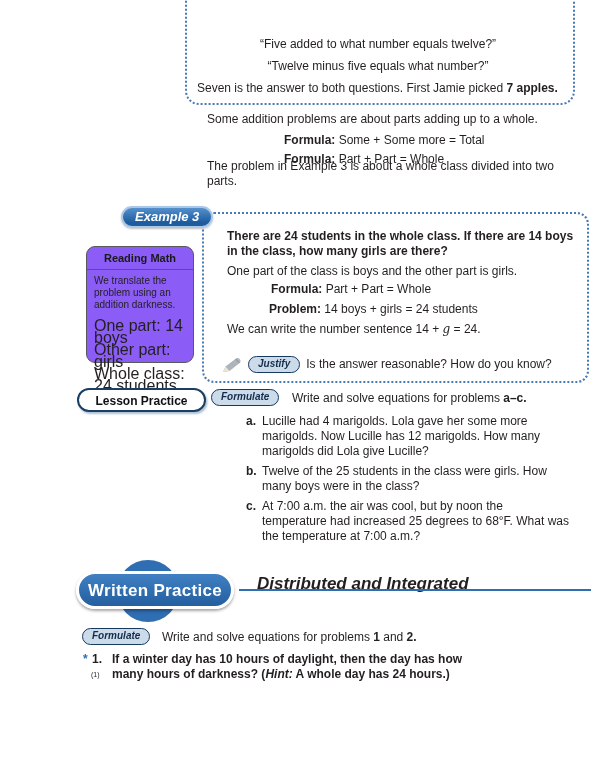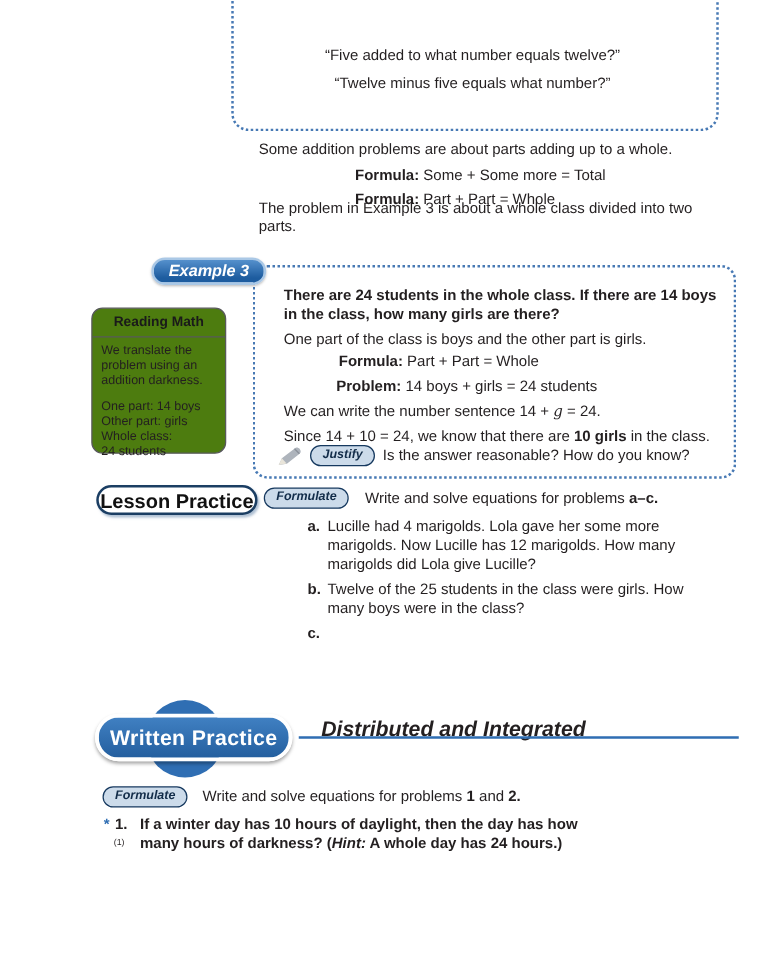--- a/index.html
+++ b/index.html
@@ -20,31 +20,31 @@
     border:2px solid #aac8e6;border-radius:12px;color:#ffffff;
     font-weight:bold;font-style:italic;font-size:13px;line-height:15px;z-index:3;
     box-shadow:0 1px 2px rgba(0,0,0,0.25);}
 
   
   .tag{display:inline-block;background:#ccdbea;border:1.5px solid #16395f;border-radius:9px;
        padding:1px 9px 2px;font-size:10px;font-weight:bold;font-style:italic;
        color:#122c49;line-height:12px;white-space:nowrap;}
 
   
-  .reading-box{position:absolute;left:73px;top:246px;width:108px;height:117px;
-       border:1.5px solid #58595b;border-radius:9px;background:#4d7c0f;box-sizing:border-box;}
+  .reading-box{position:absolute;left:86px;top:246px;width:108px;height:117px;
+       border:1.5px solid #58595b;border-radius:9px;background:#8b5cf6;box-sizing:border-box;}
   .reading-title{font-weight:bold;font-size:11px;text-align:center;padding:4px 0 3px;
        border-bottom:1.5px solid #58595b;color:#1a1a1a;}
   .reading-body{padding:5px 7px 0;font-size:10px;line-height:12px;color:#231f20;}
-  .reading-note{font-size:10px;line-height:12px;}
+  .reading-note{font-size:16px;line-height:12px;}
 
   
   .lp-pill{position:absolute;left:77px;top:388px;width:129px;height:24px;background:#ffffff;
        border:2px solid #1b3e63;border-radius:13px;text-align:center;line-height:23px;
-       font-weight:bold;font-size:16px;color:#111111;box-shadow:1.5px 2px 2px rgba(110,140,175,0.55);
+       font-weight:bold;font-size:12px;color:#111111;box-shadow:1.5px 2px 2px rgba(110,140,175,0.55);
        box-sizing:border-box;}
 
   
   .wp-circle{position:absolute;left:117px;top:560px;width:62px;height:62px;border-radius:50%;
        background:#2f6eb3;z-index:1;}
   .wp-pill{position:absolute;left:76px;top:571px;width:158px;height:38px;border-radius:20px;
        background:linear-gradient(180deg,#4080c2,#245f9f);border:3px solid #ffffff;
        box-shadow:0 2px 3px rgba(0,0,0,0.35);color:#ffffff;font-weight:bold;font-size:17px;
        text-align:center;line-height:33px;z-index:2;box-sizing:border-box;letter-spacing:0.3px;}
   .wp-rule{position:absolute;left:239px;top:589px;width:352px;height:2px;background:#2f6eb3;}
@@ -56,34 +56,34 @@
   .footer{font-weight:bold;font-size:11px;}
 </style>
 </head>
 <body>
 
 <div class="page">
 
   <div class="dotted-box" style="left:185px;top:-18px;width:386px;height:119px;"></div>
   <div class="line center" style="left:185px;top:37px;width:386px;">“Five added to what number equals twelve?”</div>
   <div class="line center" style="left:185px;top:59px;width:386px;">“Twelve minus five equals what number?”</div>
+  <div class="line" style="left:197px;top:81px;"><span>Seven is the answer to both questions. First Jamie picked </span><span class="b">7 apples.</span></div>
 
   <div class="line" style="left:284px;top:133px;"><span class="b">Formula:</span>&nbsp;<span>Some + Some more = Total</span></div>
   <div class="line" style="left:207px;top:112px;">Some addition problems are about parts adding up to a whole.</div>
   <div class="line" style="left:284px;top:152px;"><span class="b">Formula:</span>&nbsp;<span>Part + Part = Whole</span></div>
   <div class="wrap" style="left:207px;top:159px;width:350px;">The problem in Example 3 is about a whole class divided into two parts.</div>
 
   <div class="example-badge">Example 3</div>
   <div class="dotted-box" style="left:202px;top:212px;width:383px;height:167px;border-radius:12px;"></div>
   <div class="wrap b" style="left:227px;top:229px;width:347px;">There are 24 students in the whole class. If there are 14 boys in the class, how many girls are there?</div>
   <div class="line" style="left:227px;top:264px;">One part of the class is boys and the other part is girls.</div>
   <div class="line" style="left:271px;top:282px;"><span class="b">Formula:</span>&nbsp;<span>Part + Part = Whole</span></div>
   <div class="line" style="left:269px;top:302px;"><span class="b">Problem:</span>&nbsp;<span>14 boys + girls = 24 students</span></div>
   <div class="line" style="left:227px;top:322px;"><span>We can write the number sentence 14 + </span><span class="var">g</span><span> = 24.</span></div>
-  <div class="line" style="left:227px;top:342px;"><span>Since 14 + 10 = 24, we know that there are </span><span class="b">10 girls</span><span> in the class.</span></div>
   <div class="justify-row">
     <span style="display:inline-block;width:20px;height:16px;">
       <svg width="20" height="16" viewBox="0 0 20 16">
           <path d="M1 15l2.5-5.5L14 1.5c1-.9 2.8-.4 3.8.7.9 1.1 1.1 2.7.1 3.6L7.5 14 1 15z" fill="#aeb4bc"></path>
           <path d="M1 15l2.5-5.5 3.8 4.2L1 15z" fill="#e9e5da"></path>
           <path d="M13.6 2l3.9 4" stroke="#8a9099" stroke-width="1" fill="none"></path>
         </svg>
     </span>
     <span class="tag">Justify</span>
     <span>Is the answer reasonable? How do you know?</span>
@@ -104,20 +104,21 @@
   <div class="line" style="left:211px;top:389px;"><span class="tag">Formulate</span></div>
   <div class="line" style="left:292px;top:391px;"><span>Write and solve equations for problems </span><span class="b">a–c.</span></div>
 
   <div class="line b" style="left:246px;top:414px;">a.</div>
   <div class="wrap" style="left:262px;top:414px;width:303px;">Lucille had 4 marigolds. Lola gave her some more marigolds. Now Lucille has 12 marigolds. How many marigolds did Lola give Lucille?</div>
 
   <div class="line b" style="left:246px;top:464px;">b.</div>
   <div class="wrap" style="left:262px;top:464px;width:303px;">Twelve of the 25 students in the class were girls. How many boys were in the class?</div>
 
   <div class="line b" style="left:246px;top:499px;">c.</div>
+  <div class="wrap" style="left:262px;top:499px;width:308px;">At 7:00 a.m. the air was cool, but by noon the temperature had increased 25 degrees to 68°F. What was the temperature at 7:00 a.m.?</div>
 
   <div class="wp-circle"></div>
   <div class="wp-pill">Written Practice</div>
   <div class="line i" style="left:257px;top:576px;font-size:17px;font-weight:bold;">Distributed and Integrated</div>
   <div class="wp-rule"></div>
 
   <div class="line" style="left:82px;top:628px;"><span class="tag">Formulate</span></div>
   <div class="line" style="left:162px;top:630px;"><span>Write and solve equations for problems </span><span class="b">1</span><span> and </span><span class="b">2.</span></div>
 
   <div class="line star" style="left:83px;top:652px;">*</div>

